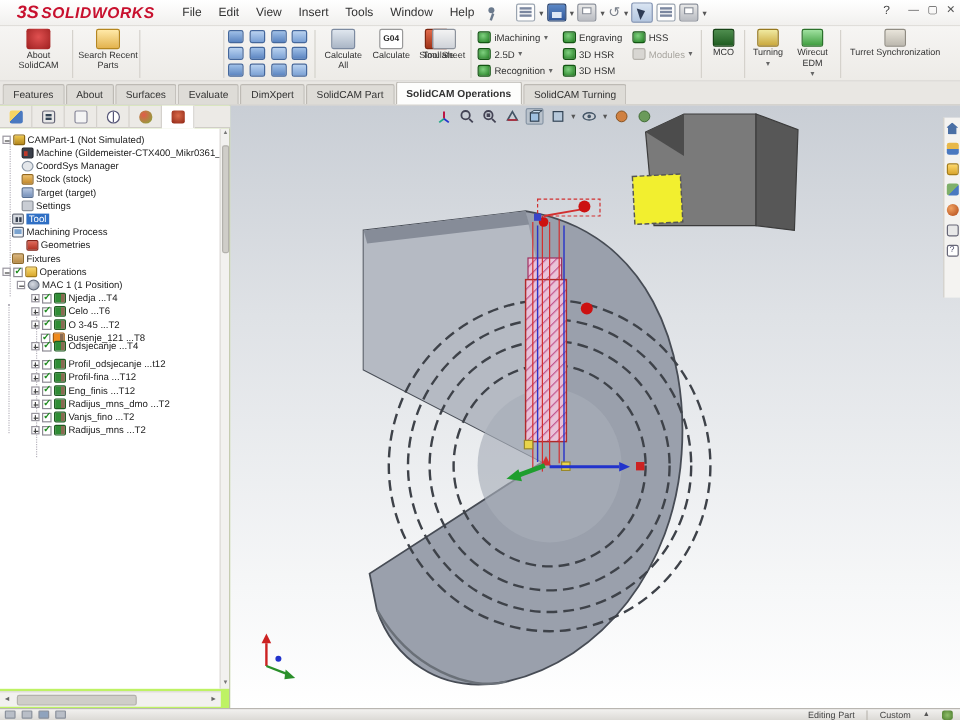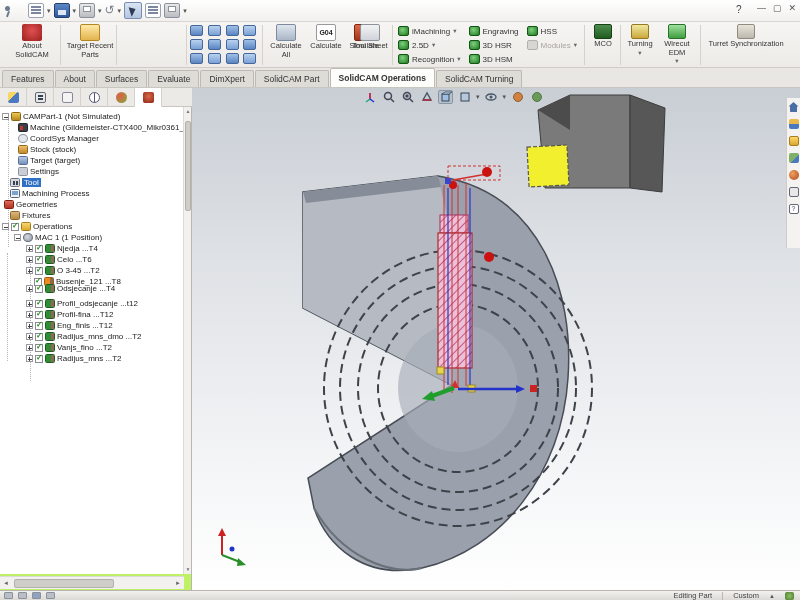--- a/index.html
+++ b/index.html
@@ -151,20 +151,33 @@
   .sbsep{width:1px;height:8px;background:#bbb8b2;}
   .sb-uparrow{font-size:6px;color:#555;}
   .sb-gear{width:9px;height:8px;background:radial-gradient(circle at 50% 50%,#8fbf6a,#4a7a2a);border-radius:2px;}
 </style>
 </head>
 <body>
 
 <div class="app">
 
   <div class="titlebar">
+    <div class="logo">
+      <span class="ds">3S</span>
+      <span class="sw">SOLIDWORKS</span>
+    </div>
+    <div class="menus">
+      <span class="menu">File</span>
+      <span class="menu">Edit</span>
+      <span class="menu">View</span>
+      <span class="menu">Insert</span>
+      <span class="menu">Tools</span>
+      <span class="menu">Window</span>
+      <span class="menu">Help</span>
+    </div>
     <span class="pin"></span>
     <div class="qbar">
       <span class="qico doc"></span>
         <span class="qarr">▾</span>
       <span class="qico save"></span>
         <span class="qarr">▾</span>
       <span class="qico print"></span>
         <span class="qarr">▾</span>
       <span class="undo">↺</span>
         <span class="qarr">▾</span>
@@ -182,21 +195,21 @@
   </div>
 
   <div class="ribbon">
     <div class="bigbtn" style="left:6px;width:52px;">
       <span class="bico b-about"></span>
       <span>About SolidCAM</span>
     </div>
     <div class="vsep" style="left:60px;"></div>
     <div class="bigbtn" style="left:64px;width:52px;">
       <span class="bico b-recent"></span>
-      <span>Target Recent Parts</span>
+      <span>Search Recent Parts</span>
     </div>
     <div class="vsep" style="left:116px;"></div>
     <div class="vsep" style="left:186px;"></div>
     <div class="grid12">
       <span class="g12"></span>
         <span class="g12 alt"></span>
         <span class="g12"></span>
         <span class="g12 alt"></span>
       <span class="g12 alt"></span>
         <span class="g12"></span>
@@ -354,21 +367,21 @@
           <span class="lbl">Settings</span>
         </div>
       <div class="trow sel" style="top:70px;left:10px;">
           <span class="ic ic-tool"></span>
           <span class="lbl">Tool</span>
         </div>
       <div class="trow" style="top:81px;left:10px;">
           <span class="ic ic-monitor"></span>
           <span class="lbl">Machining Process</span>
         </div>
-      <div class="trow" style="top:92px;left:4px;">
+      <div class="trow" style="top:92px;left:22px;">
           <span class="ic ic-geom"></span>
           <span class="lbl">Geometries</span>
         </div>
       <div class="trow" style="top:103px;left:10px;">
           <span class="ic ic-fixt"></span>
           <span class="lbl">Fixtures</span>
         </div>
       <div class="trow" style="top:114px;left:2px;">
           <span class="exp"></span>
           <span class="chk"></span>

